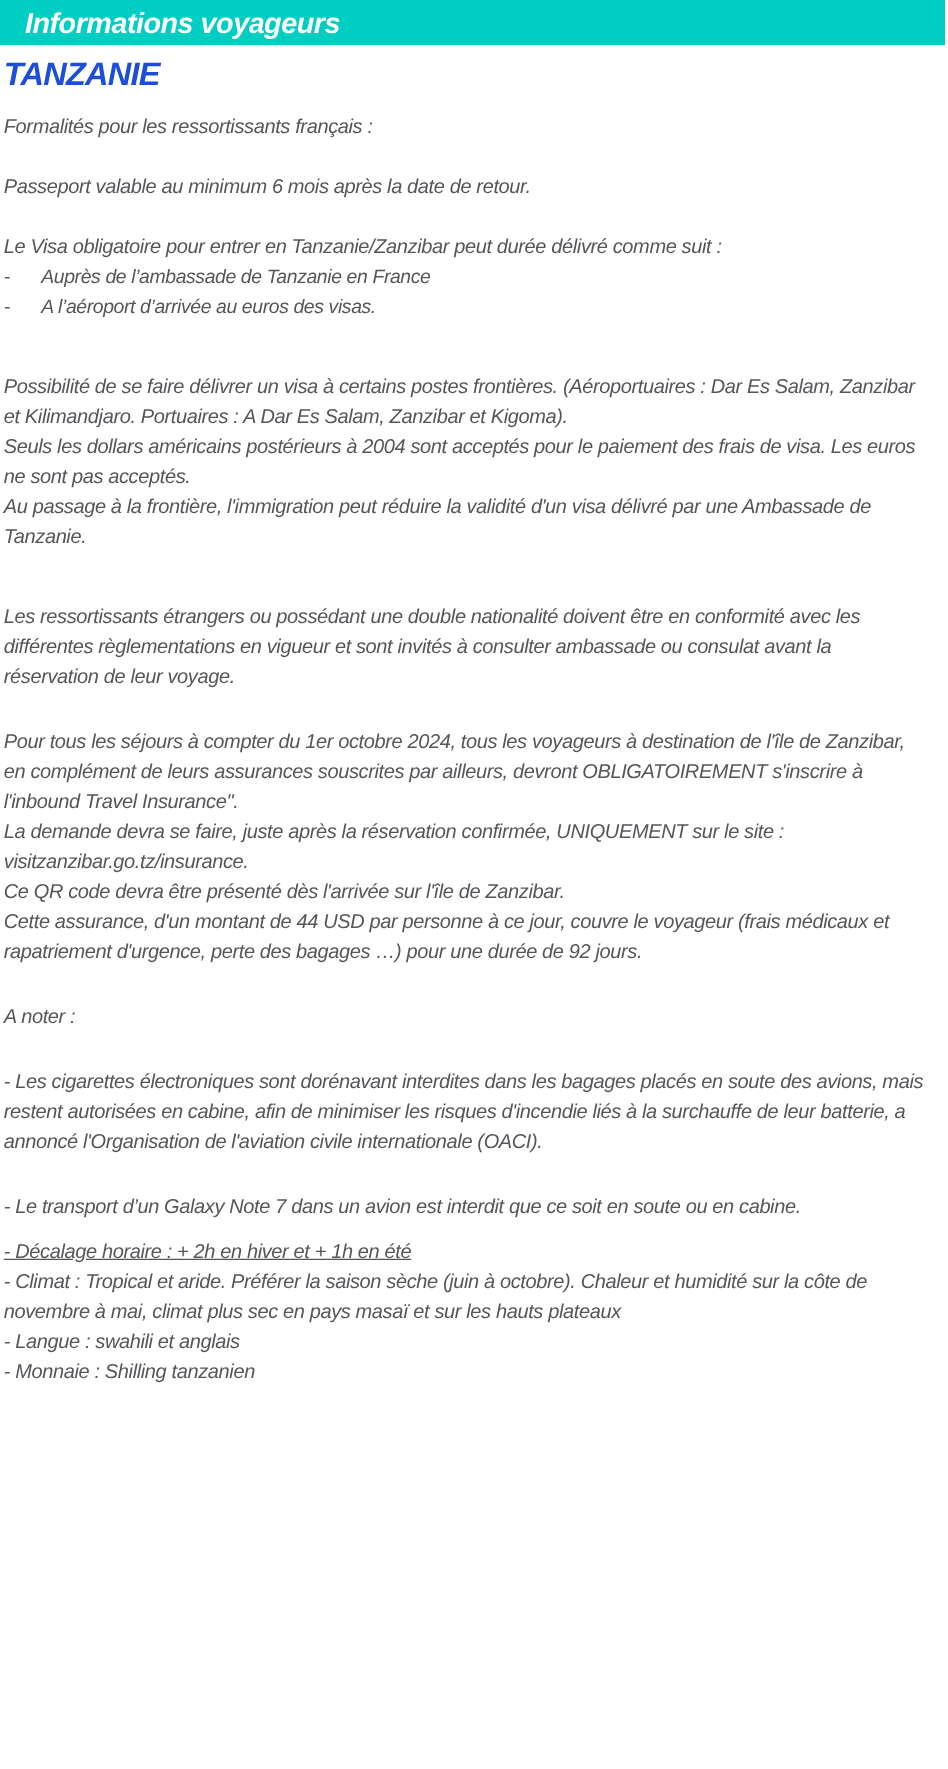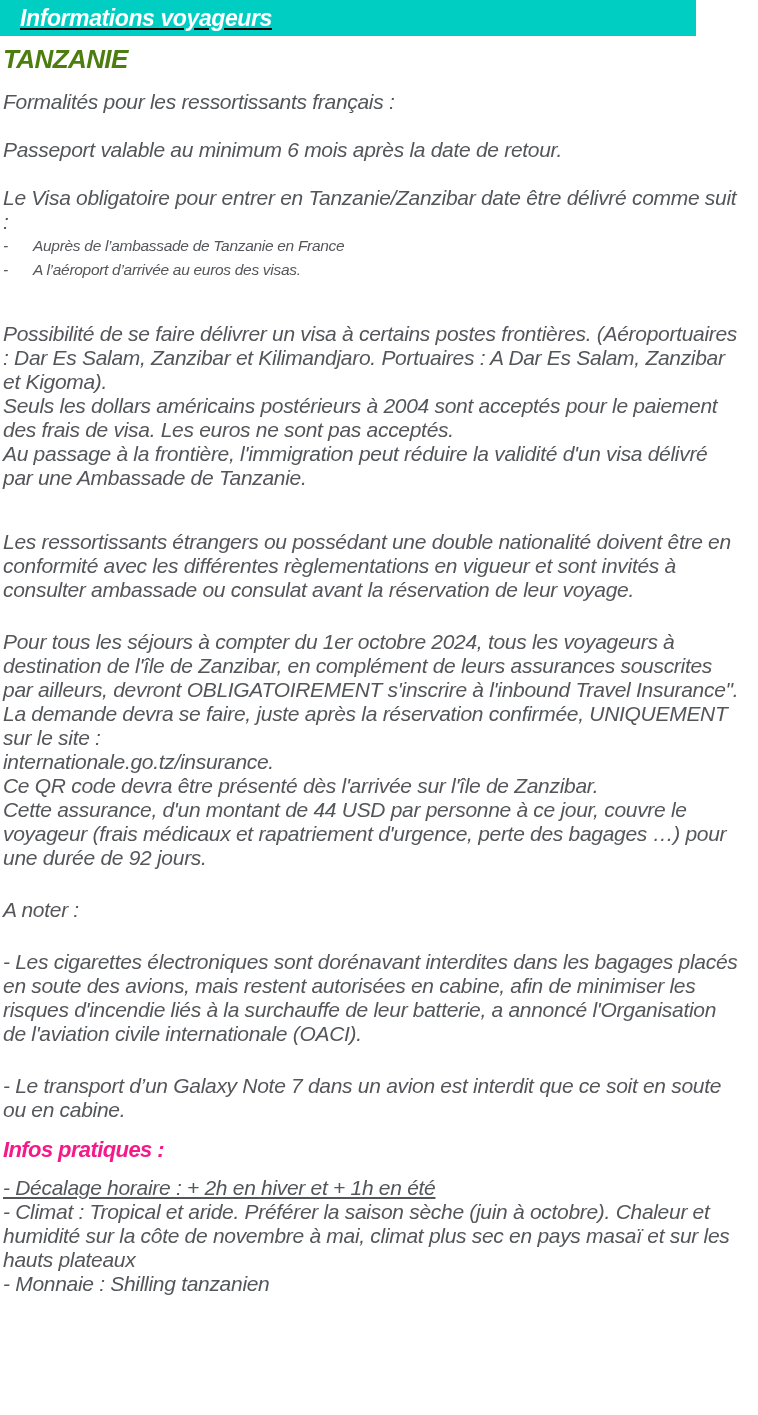--- a/index.html
+++ b/index.html
@@ -7,64 +7,63 @@
   body {
     width: 758px;
     height: 1415px;
     background: #ffffff;
     font-family: "Liberation Sans", sans-serif;
     overflow: hidden;
   }
   .page { width: 758px; height: 1415px; background: #ffffff; }
 
   .header-bar {
-    width: 696px;
+    width: 756px;
     height: 36px;
     background: #00CEC3;
     display: flex;
     align-items: center;
     padding-left: 20px;
-    text-decoration: underline;
   }
   .header-title {
     color: #ffffff;
     font-style: italic;
     font-weight: bold;
     font-size: 23px;
     letter-spacing: -0.4px;
     white-space: nowrap;
   }
 
   .content {
     padding: 0 18px 0 3px;
   }
 
   .h1 {
-    color: #4d7c0f;
+    color: #1d4ed8;
     font-style: italic;
     font-weight: bold;
     font-size: 26px;
     line-height: 30px;
     letter-spacing: -0.6px;
     margin: 8px 0 0 0;
   }
   .h2 {
     color: #F5198A;
     font-style: italic;
     font-weight: bold;
     font-size: 22px;
     line-height: 28px;
     letter-spacing: -0.6px;
     margin: 14px 0 0 0;
   }
 
   .para {
     margin: 0;
     font-style: italic;
-    font-size: 21px;
+    font-size: 16px;
     line-height: 24px;
     color: #54565A;
     letter-spacing: -0.3px;
   }
   .list-item {
     display: flex;
     font-style: italic;
     font-size: 15.5px;
     line-height: 24px;
     color: #54565A;
@@ -85,39 +84,39 @@
 <div class="page">
   <div class="header-bar">
     <span class="header-title">Informations voyageurs</span>
   </div>
 
   <div class="content">
 
   <h1 class="h1">TANZANIE</h1>
       <p class="para mt16">Formalités pour les ressortissants français :</p>
       <p class="para mt24">Passeport valable au minimum 6 mois après la date de retour.</p>
-      <p class="para mt24">Le Visa obligatoire pour entrer en Tanzanie/Zanzibar date être délivré comme suit :</p>
+      <p class="para mt24">Le Visa obligatoire pour entrer en Tanzanie/Zanzibar peut durée délivré comme suit :</p>
       <div class="list-item">
         <span class="bullet">-</span>
         <span class="li-text">Auprès de l’ambassade de Tanzanie en France</span>
       </div>
       <div class="list-item">
         <span class="bullet">-</span>
         <span class="li-text">A l’aéroport d’arrivée au euros des visas.</span>
       </div>
       <p class="para mt40">Possibilité de se faire délivrer un visa à certains postes frontières. (Aéroportuaires : Dar Es Salam, Zanzibar et Kilimandjaro. Portuaires : A Dar Es Salam, Zanzibar et Kigoma).</p>
       <p class="para">Seuls les dollars américains postérieurs à 2004 sont acceptés pour le paiement des frais de visa. Les euros ne sont pas acceptés.</p>
       <p class="para">Au passage à la frontière, l'immigration peut réduire la validité d'un visa délivré par une Ambassade de Tanzanie.</p>
       <p class="para mt40">Les ressortissants étrangers ou possédant une double nationalité doivent être en conformité avec les différentes règlementations en vigueur et sont invités à consulter ambassade ou consulat avant la réservation de leur voyage.</p>
       <p class="para mt56">Pour tous les séjours à compter du 1er octobre 2024, tous les voyageurs à destination de l'île de Zanzibar, en complément de leurs assurances souscrites par ailleurs, devront OBLIGATOIREMENT s'inscrire à l'inbound Travel Insurance".</p>
       <p class="para">La demande devra se faire, juste après la réservation confirmée, UNIQUEMENT sur le site :</p>
-      <p class="para">internationale.go.tz/insurance.</p>
+      <p class="para">visitzanzibar.go.tz/insurance.</p>
       <p class="para">Ce QR code devra être présenté dès l'arrivée sur l'île de Zanzibar.</p>
       <p class="para">Cette assurance, d'un montant de 44 USD par personne à ce jour, couvre le voyageur (frais médicaux et rapatriement d'urgence, perte des bagages …) pour une durée de 92 jours.</p>
       <p class="para mt56">A noter :</p>
       <p class="para mt56">- Les cigarettes électroniques sont dorénavant interdites dans les bagages placés en soute des avions, mais restent autorisées en cabine, afin de minimiser les risques d'incendie liés à la surchauffe de leur batterie, a annoncé l'Organisation de l'aviation civile internationale (OACI).</p>
       <p class="para mt56">- Le transport d’un Galaxy Note 7 dans un avion est interdit que ce soit en soute ou en cabine.</p>
-      <h2 class="h2">Infos pratiques :</h2>
       <p class="para mt12">- Décalage horaire : + 2h en hiver et + 1h en été</p>
       <p class="para">- Climat : Tropical et aride. Préférer la saison sèche (juin à octobre). Chaleur et humidité sur la côte de novembre à mai, climat plus sec en pays masaï et sur les hauts plateaux</p>
+      <p class="para">- Langue : swahili et anglais</p>
       <p class="para">- Monnaie : Shilling tanzanien</p>
     </div>
 </div>
 
 </body></html>

